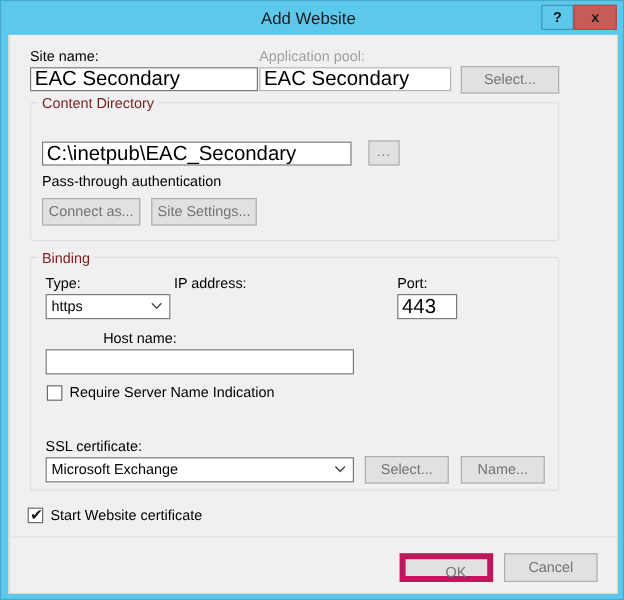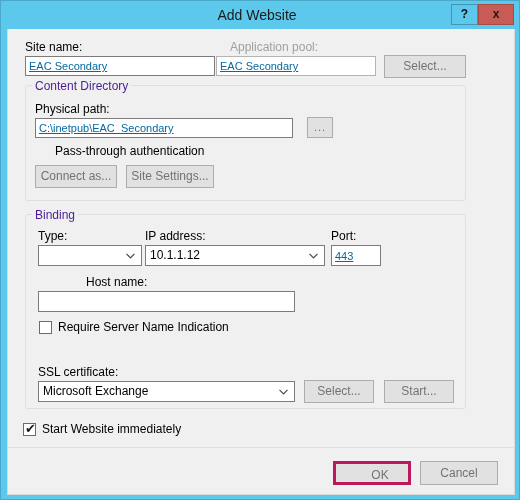--- a/index.html
+++ b/index.html
@@ -91,36 +91,35 @@
     background: #dfdfdf;
   }
 
   
   .lbl {
     position: absolute;
     font-size: 12px;
     color: #000000;
     white-space: nowrap;
   }
-  .lbl.disabled { color: #a0a0a0; margin-left: 14px; }
+  .lbl.disabled { color: #a0a0a0; }
 
   
   .tbox {
     position: absolute;
     box-sizing: border-box;
     background: #ffffff;
     border: 1px solid #7b7b7b;
     font-family: "Liberation Sans", sans-serif;
-    font-size: 11px;
-    color: #0369a1;
+    font-size: 17px;
+    color: #000000;
     padding: 0 3px;
     line-height: 18px;
     height: 20px;
     outline: none;
-    text-decoration: underline;
   }
   .tbox.readonly {
     border-color: #b4b4b4;
     background: #ffffff;
   }
 
   
   .combo {
     position: absolute;
     box-sizing: border-box;
@@ -162,42 +161,42 @@
     font-family: "Liberation Sans", sans-serif;
     font-size: 12px;
     color: #737373;
     text-align: center;
     cursor: default;
     user-select: none;
     height: 23px;
     line-height: 21px;
   }
   .btn.default {
-    border: 3px solid #be185d;
+    border: 5px solid #be185d;
     box-shadow: inset 0 0 0 1px #e1e1e1;
     padding-left: 16px;
   }
   .btn.dots {
     font-size: 11px;
     letter-spacing: 1px;
     line-height: 19px;
   }
 
   
   .group {
     position: absolute;
     box-sizing: border-box;
     border: 1px solid #dcdfe3;
     border-radius: 3px;
     background: transparent;
   }
   .group-title {
     position: absolute;
     font-size: 12px;
-    color: #4c1d95;
+    color: #7f1d1d;
     background: #f0f0f0;
     padding: 0 3px;
     white-space: nowrap;
   }
 
   
   .chk-wrap {
     position: absolute;
     cursor: default;
     user-select: none;
@@ -244,50 +243,42 @@
     <div class="lbl" style="left:17px; top:11px;">Site name:</div>
     <input class="tbox" style="left: 17px; top: 27px; width: 190px;" type="text" value="EAC Secondary">
 
     <div class="lbl disabled" style="left:208px; top:11px;">Application pool:</div>
     <input class="tbox readonly" style="left: 208px; top: 27px; width: 160px;" type="text" readonly="" value="EAC Secondary">
     <div class="btn" style="left:376px; top:26px; width:82px;">Select...</div>
 
     <div class="group" style="left:17px; top:56px; width:441px; height:116px;"></div>
     <div class="group-title" style="left:24px; top:50px;">Content Directory</div>
 
-    <div class="lbl" style="left:27px; top:73px;">Physical path:</div>
     <input class="tbox" style="left: 27px; top: 89px; width: 258px;" type="text" value="C:\inetpub\EAC_Secondary">
     <div class="btn dots" style="left:299px; top:88px; width:26px; height:21px;">...</div>
 
-    <div class="lbl" style="left:27px; top:115px;margin-left:20px;">Pass-through authentication</div>
+    <div class="lbl" style="left:27px; top:115px;">Pass-through authentication</div>
 
     <div class="btn" style="left:27px; top:136px; width:82px;">Connect as...</div>
     <div class="btn" style="left:118px; top:136px; width:88px;">Site Settings...</div>
 
     <div class="group" style="left:17px; top:185px; width:441px; height:195px;"></div>
     <div class="group-title" style="left:24px; top:179px;">Binding</div>
 
     <div class="lbl" style="left:30px; top:200px;">Type:</div>
     <div class="combo" style="left:30px; top:216px; width:104px;">
+      <div class="combo-text">https</div>
       <div class="chev">
         <svg width="9" height="6" viewBox="0 0 9 6" aria-hidden="true">
             <path d="M0.5 0.8 L4.5 4.8 L8.5 0.8" stroke="#4a4a4a" stroke-width="1.2" fill="none"></path>
           </svg>
       </div>
     </div>
 
     <div class="lbl" style="left:137px; top:200px;">IP address:</div>
-    <div class="combo" style="left:137px; top:216px; width:180px;">
-      <div class="combo-text">10.1.1.12</div>
-      <div class="chev">
-        <svg width="9" height="6" viewBox="0 0 9 6" aria-hidden="true">
-            <path d="M0.5 0.8 L4.5 4.8 L8.5 0.8" stroke="#4a4a4a" stroke-width="1.2" fill="none"></path>
-          </svg>
-      </div>
-    </div>
 
     <div class="lbl" style="left:323px; top:200px;">Port:</div>
     <input class="tbox" style="left: 323px; top: 216px; width: 50px; height: 21px;" type="text" value="443">
 
     <div class="lbl" style="left:30px; top:246px;margin-left:48px;">Host name:</div>
     <input class="tbox" style="left: 30px; top: 262px; width: 257px; height: 21px;" type="text" value="">
 
     <div class="chk-wrap" style="left:31px; top:291px;">
       <div class="chk-box"></div>
       <div class="chk-label">Require Server Name Indication</div>
@@ -296,27 +287,27 @@
     <div class="lbl" style="left:30px; top:336px;">SSL certificate:</div>
     <div class="combo" style="left:30px; top:352px; width:257px;">
       <div class="combo-text">Microsoft Exchange</div>
       <div class="chev">
         <svg width="9" height="6" viewBox="0 0 9 6" aria-hidden="true">
             <path d="M0.5 0.8 L4.5 4.8 L8.5 0.8" stroke="#4a4a4a" stroke-width="1.2" fill="none"></path>
           </svg>
       </div>
     </div>
     <div class="btn" style="left:296px; top:351px; width:70px;">Select...</div>
-    <div class="btn" style="left:376px; top:351px; width:70px;">Start...</div>
+    <div class="btn" style="left:376px; top:351px; width:70px;">Name...</div>
 
     <div class="chk-wrap" style="left:15px; top:393px;">
       <div class="chk-box">
         <span class="tick">✔</span>
       </div>
-      <div class="chk-label">Start Website immediately</div>
+      <div class="chk-label">Start Website certificate</div>
     </div>
 
     <div class="footer-sep"></div>
     <div class="btn default" style="left:325px; top:432px; width:78px; height:24px; line-height:22px;">OK</div>
     <div class="btn" style="left:412px; top:432px; width:78px; height:24px; line-height:22px;">Cancel</div>
 
   </div>
 </div>
 
 </body></html>

